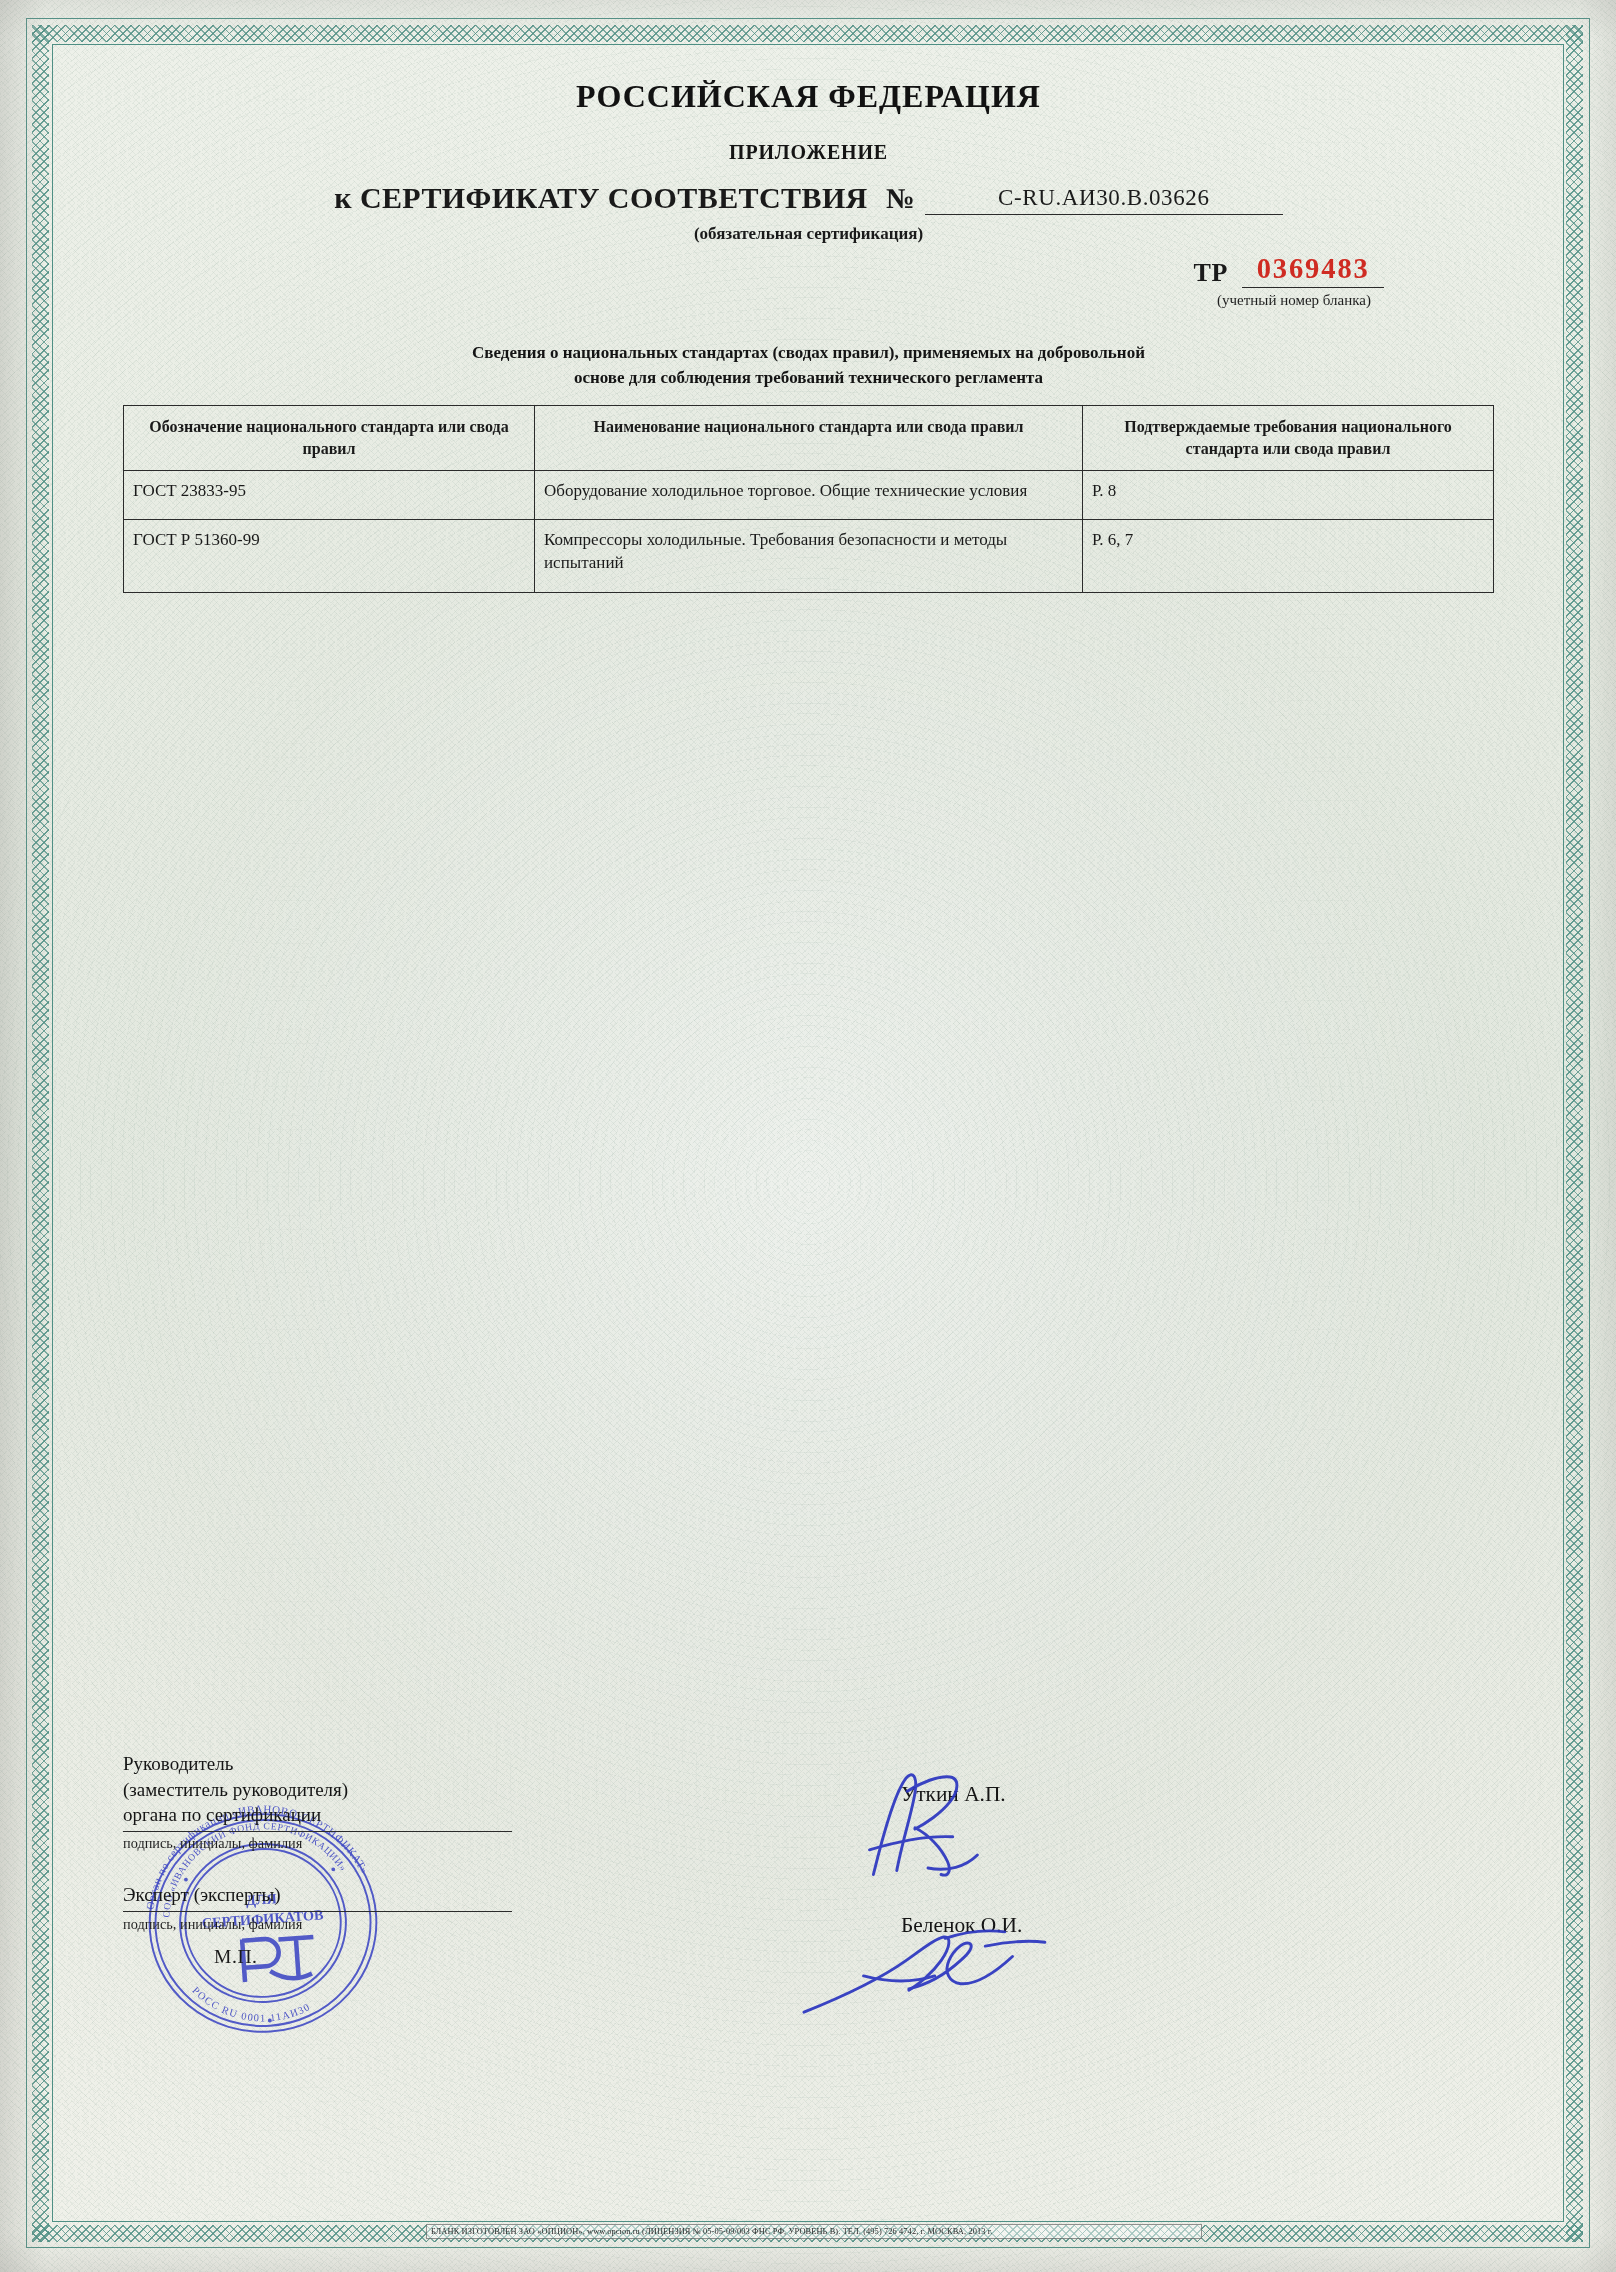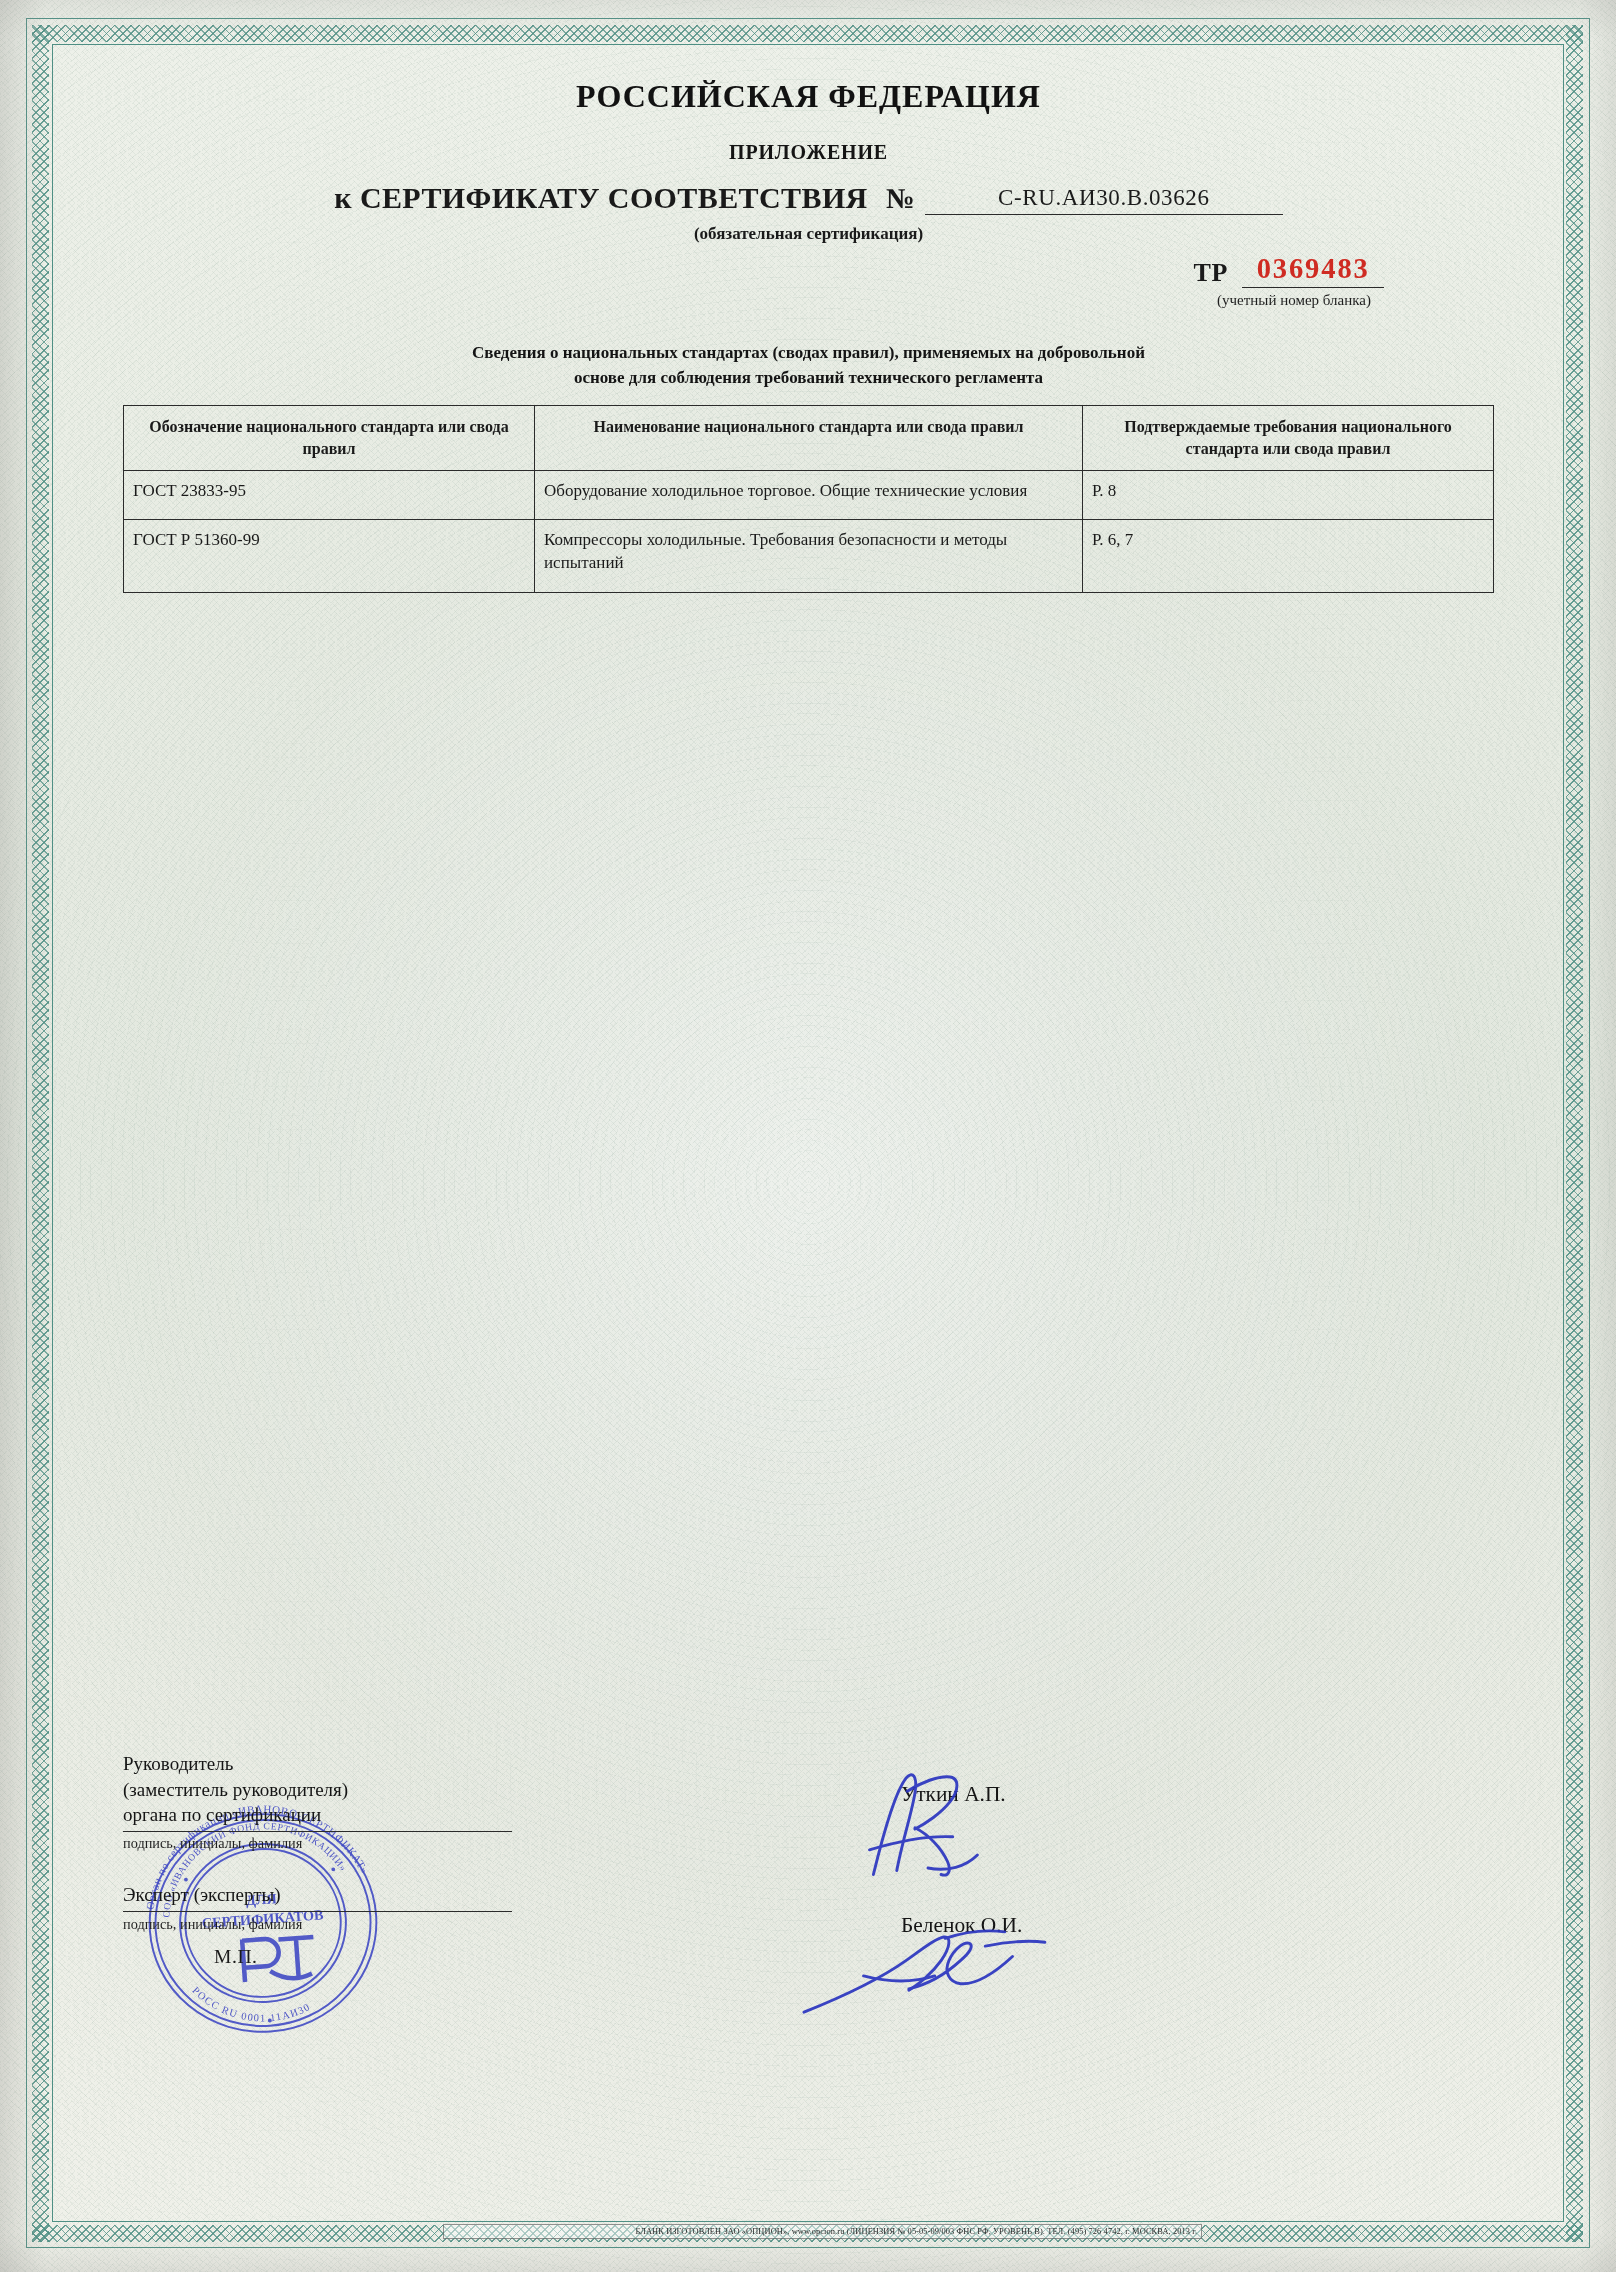--- a/index.html
+++ b/index.html
@@ -268,24 +268,24 @@
     left: 114px;
     top: 1777px;
     width: 298px;
     height: 279px;
     opacity: 0.88;
   }
 
   
   .footer {
     position: absolute;
-    left: 415px;
+    left: 398px;
     right: 415px;
     bottom: 34px;
-    text-align: right;
+    text-align: left;
     font-size: 8.4px;
     letter-spacing: 0.1px;
     color: #2a2a2a;
     border: 0.6px solid rgba(60,60,60,0.55);
     background: rgba(255,255,255,0.45);
     padding: 1.9px 3.9px;
     white-space: nowrap;
     overflow: hidden;
     margin-left: 28px;
   }

